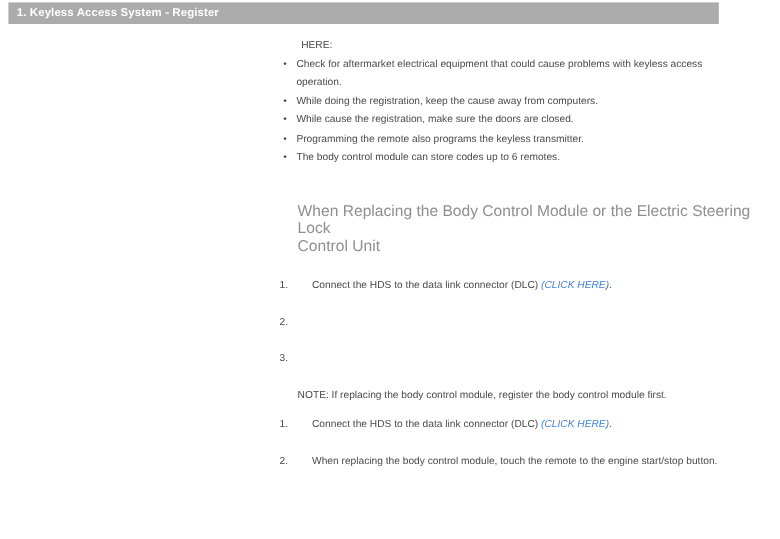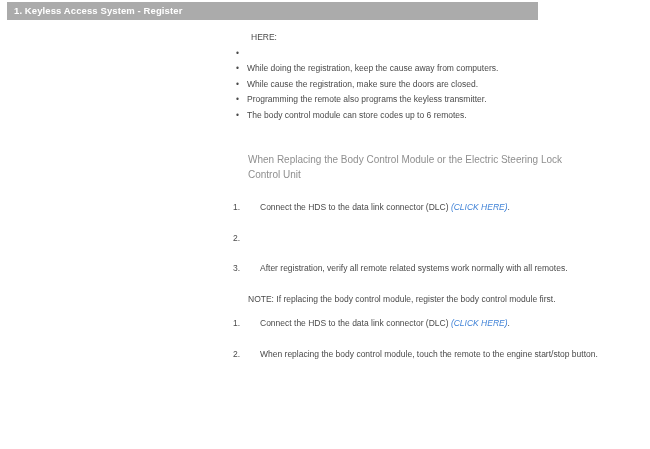--- a/index.html
+++ b/index.html
@@ -2,36 +2,36 @@
 <html><head>
 <meta charset="utf-8">
 <style>
   html, body { margin:0; padding:0; }
   body {
     width:650px; height:449px; background:#ffffff; overflow:hidden;
     font-family:"Liberation Sans", sans-serif; color:#4a4a4a;
     position:relative;
   }
   .header-bar {
-    position:absolute; left:7px; top:2px; width:531px; height:18px;
+    position:absolute; left:7px; top:2px; width:592px; height:18px;
     background:#ababab; color:#ffffff; font-weight:bold; font-size:9.5px;
     line-height:18px; padding-left:7px; box-sizing:border-box;
     letter-spacing:.1px;
   }
   .content {
     position:absolute; left:233px; top:30px; width:406px;
     font-size:8.5px; color:#4a4a4a;
   }
   .note-label { margin:0 0 0 18px; line-height:15.5px; }
   ul.bullets { list-style:none; margin:0; padding:0; }
   li.bullet { display:flex; line-height:15.5px; }
   li.bullet .marker { flex:none; width:11px; padding-left:3px; }
   li.bullet .btext { white-space:pre-line; }
   h2.heading {
-    font-size:10px; font-weight:400; color:#8f8f8f;
+    font-size:13px; font-weight:400; color:#8f8f8f;
     margin:30px 0 0 15px; line-height:14.5px; white-space:pre-line;
   }
   h2.heading.second { margin-top:20px; }
   ol.steps { list-style:none; margin:18px 0 0 0; padding:0; }
   ol.steps.second { margin-top:9px; }
   li.step { display:flex; line-height:15.5px; margin-bottom:15px; white-space:nowrap; }
   li.step .num { flex:none; width:27px; }
   .note-line { margin:14px 0 0 15px; line-height:15.5px; }
   a.link { color:#4183d7; text-decoration:none; cursor:pointer;font-style:italic; }
 </style>
@@ -41,20 +41,22 @@
 <div class="header-bar">1. Keyless Access System - Register</div>
 
 <div class="content">
 
   <div class="note-label">HERE:</div>
 
   <ul class="bullets">
 
       <li class="bullet">
         <span class="marker">•</span>
+        <span class="btext">Check for aftermarket electrical equipment that could cause problems with keyless access
+operation.</span>
       </li>
 
       <li class="bullet">
         <span class="marker">•</span>
         <span class="btext">While doing the registration, keep the cause away from computers.</span>
       </li>
 
       <li class="bullet">
         <span class="marker">•</span>
         <span class="btext">While cause the registration, make sure the doors are closed.</span>
@@ -80,21 +82,20 @@
         <span class="num">1.</span>
         <span class="stext"><span>Connect the HDS to the data link connector (DLC) </span><a class="link">(CLICK HERE)</a><span>.</span></span>
       </li>
 
       <li class="step">
         <span class="num">2.</span>
       </li>
 
       <li class="step">
         <span class="num">3.</span>
-        <span class="stext"><span>After registration, verify all remote related systems work normally with all remotes.</span></span>
       </li>
     </ol>
 
 
   <div class="note-line">NOTE: If replacing the body control module, register the body control module first.</div>
 
   <ol class="steps second">
 
       <li class="step">
         <span class="num">1.</span>

